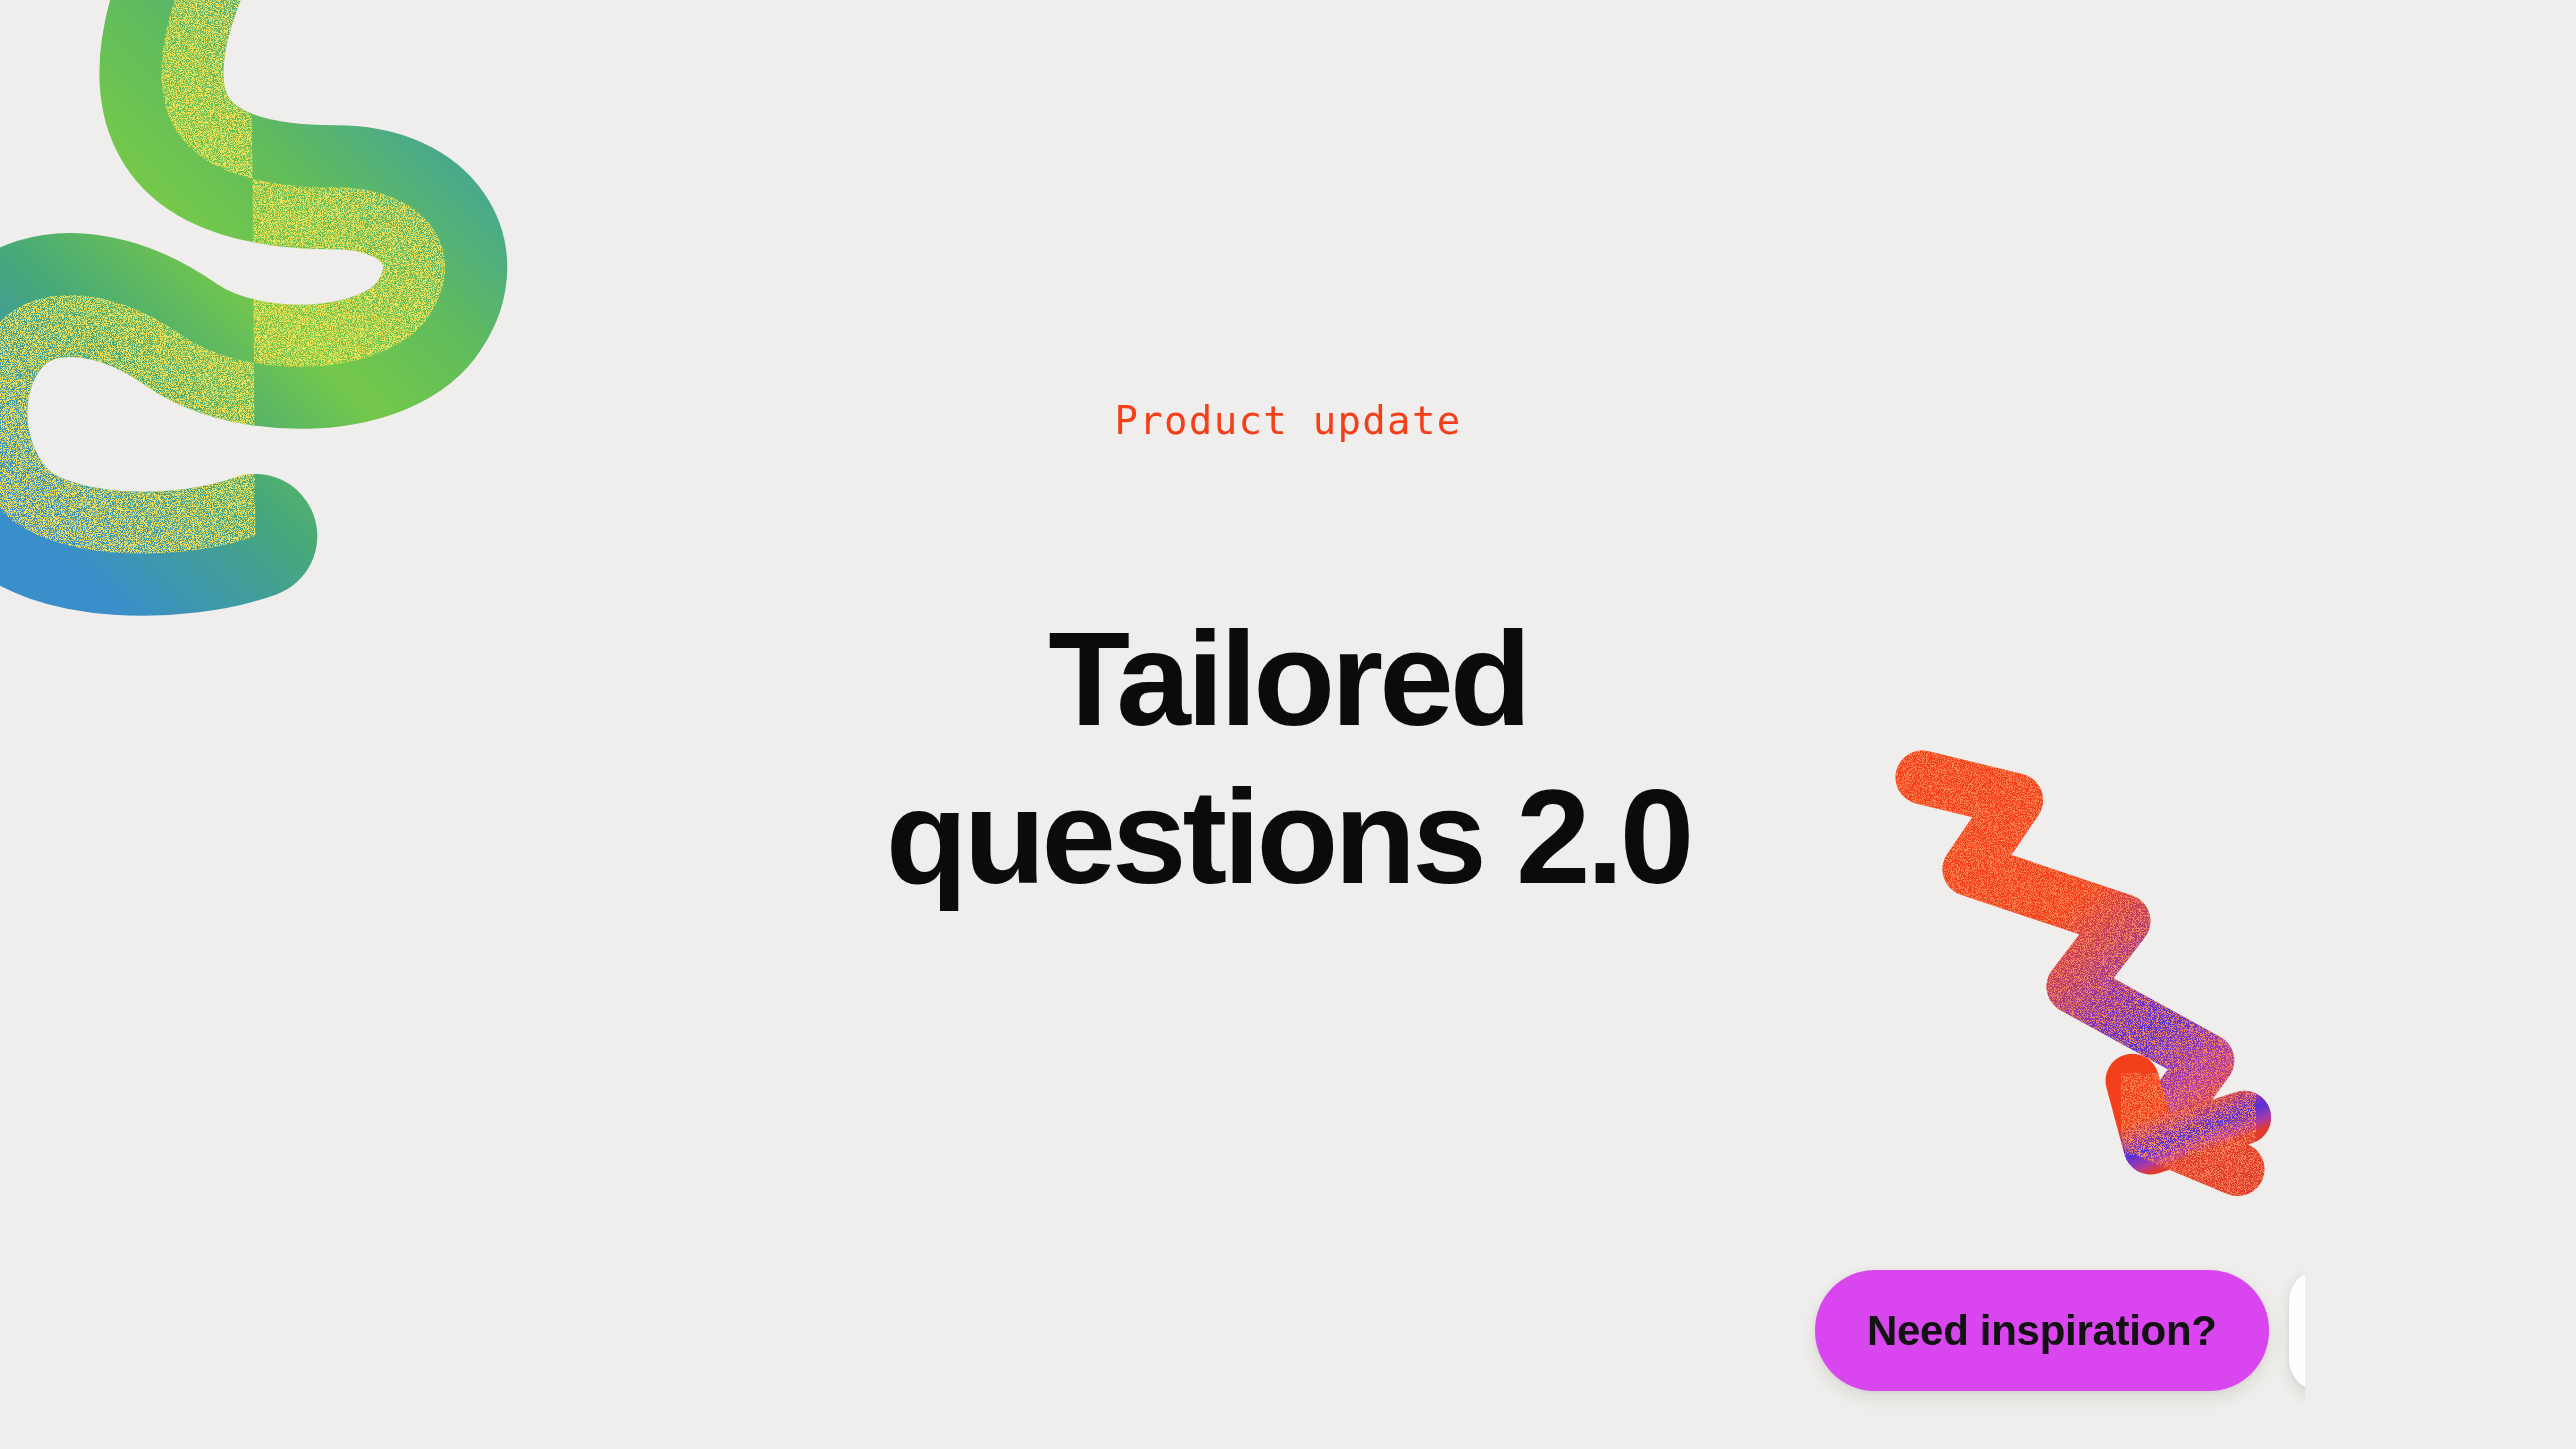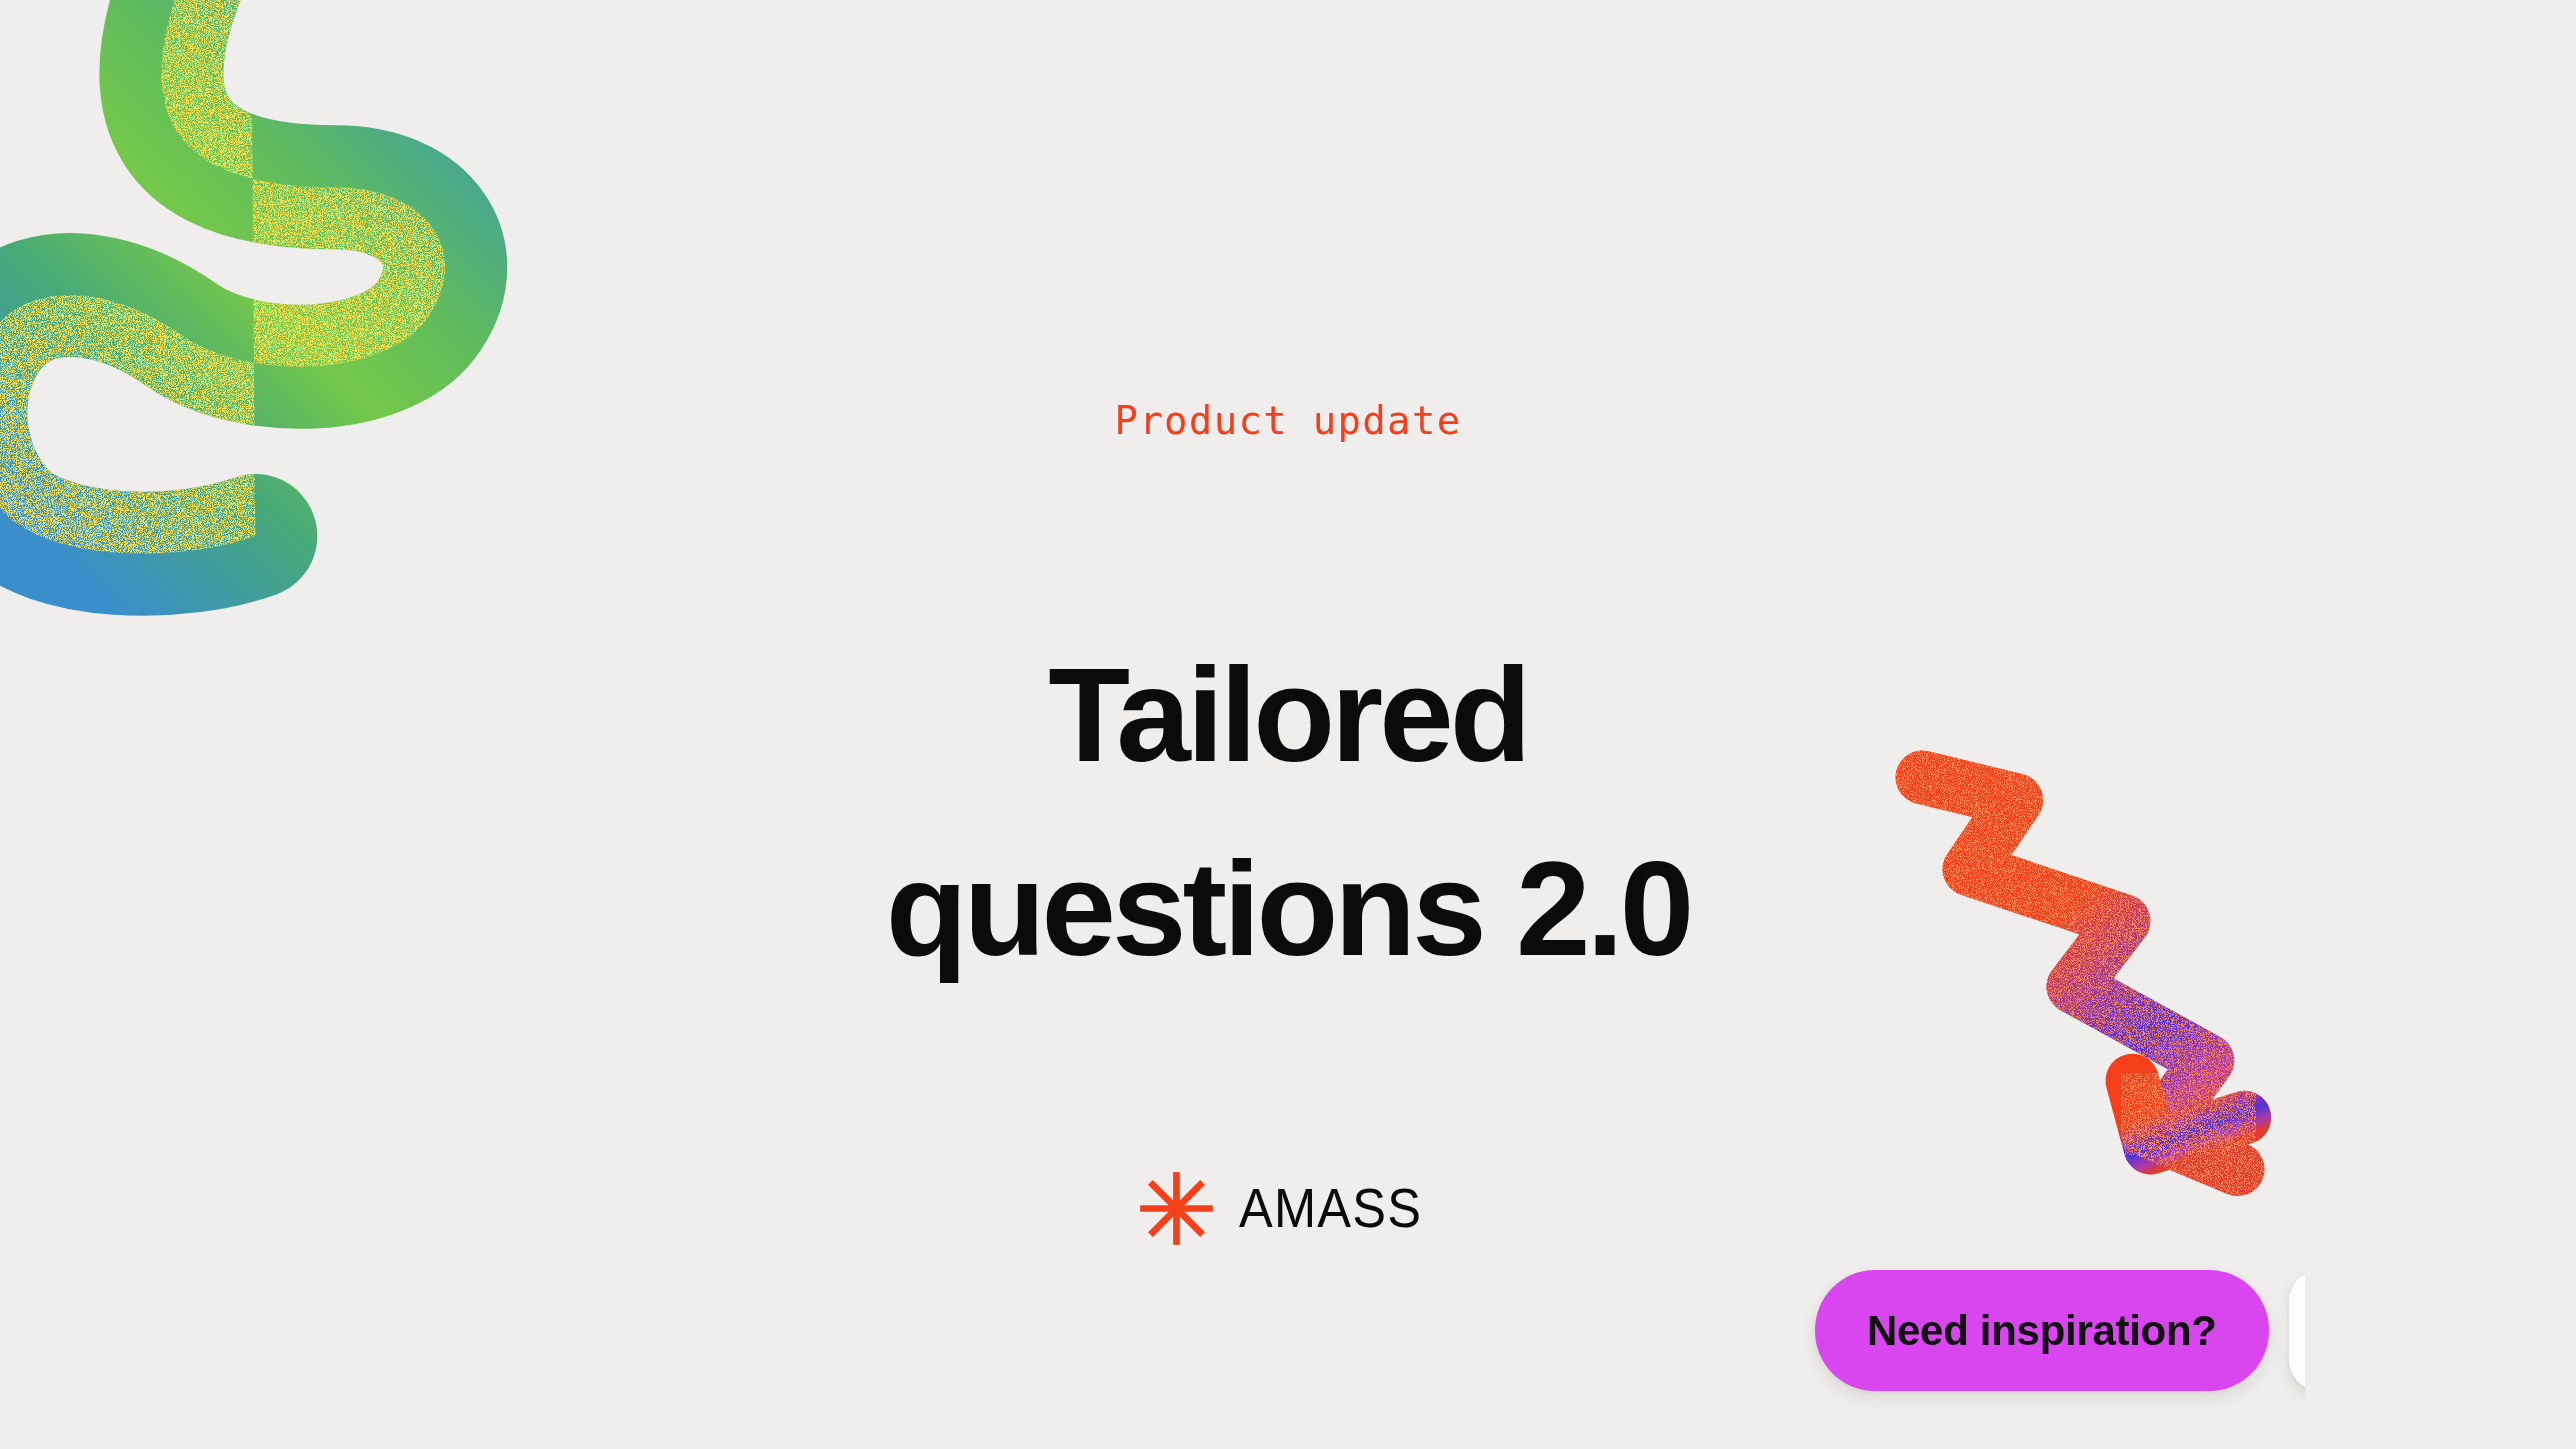--- a/index.html
+++ b/index.html
@@ -67,21 +67,21 @@
     left: 0;
     top: 510px;
     width: 2576px;
     font-family: "Liberation Sans", sans-serif;
     font-weight: 700;
     font-size: 134px;
     line-height: 1.18;
     letter-spacing: -4px;
     color: #0B0B0B;
   }
-  .headline .line { display: block; white-space: nowrap; margin-top: 36px; }
+  .headline .line { display: block; white-space: nowrap; }
 
   
   .brand {
     position: absolute;
     left: 0;
     top: 1169px;
     width: 2576px;
     display: flex;
     align-items: center;
     justify-content: center;
@@ -232,33 +232,20 @@
   </svg>
 
   <div class="center-block">
     <div class="eyebrow">Product update</div>
     <h1 class="headline">
       <span class="line">Tailored</span>
       <span class="line">questions 2.0</span>
     </h1>
   </div>
 
-  <div class="brand">
-    <span class="brand-mark-wrap">
-      <svg class="brand-mark" viewBox="0 0 100 100" aria-hidden="true">
-        <g stroke="#F4401A" stroke-width="8.5" stroke-linecap="butt">
-          <line x1="50" y1="4" x2="50" y2="96"></line>
-          <line x1="4" y1="50" x2="96" y2="50"></line>
-          <line x1="17" y1="17" x2="83" y2="83"></line>
-          <line x1="83" y1="17" x2="17" y2="83"></line>
-        </g>
-      </svg>
-    </span>
-    <span class="brand-name">AMASS</span>
-  </div>
 
   <div class="widget">
     <button class="pill">
       <span class="pill-label">Need inspiration?</span>
     </button>
     <button class="icon-btn">
       <span>
         <svg viewBox="0 0 100 100" aria-hidden="true">
           <g stroke="#F4401A" stroke-width="8.5" stroke-linecap="butt">
             <line x1="50" y1="4" x2="50" y2="96"></line>

